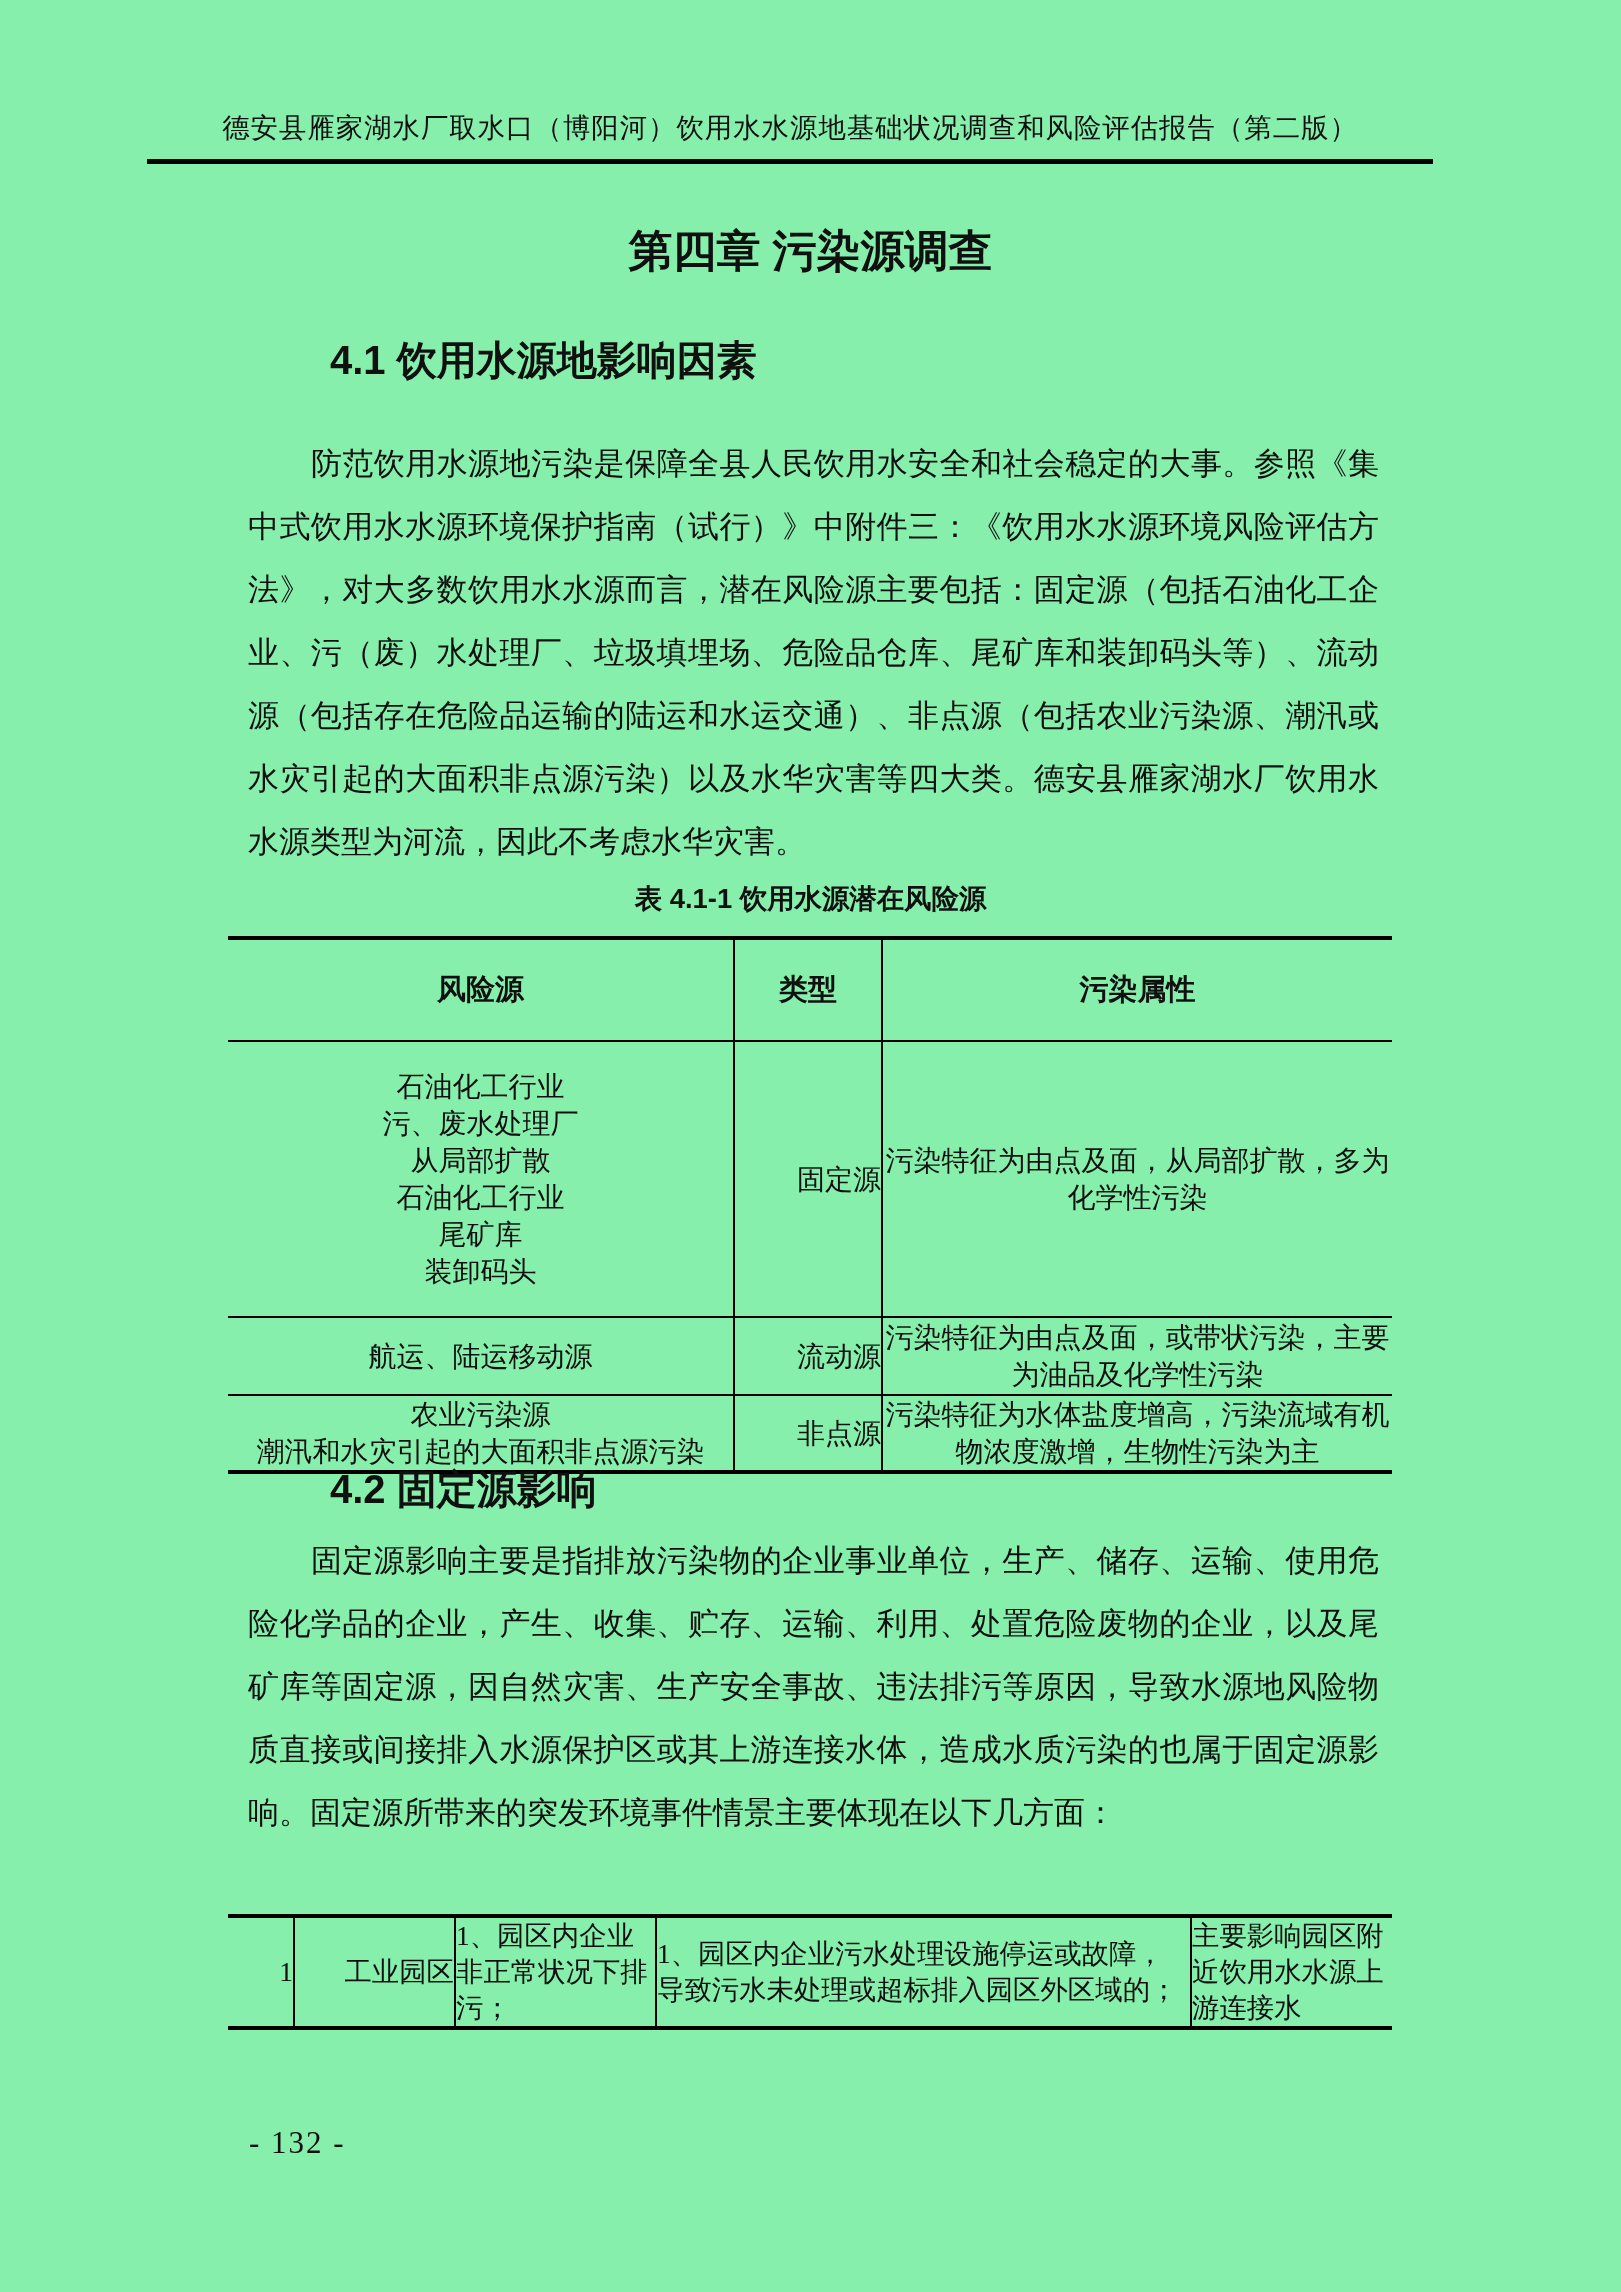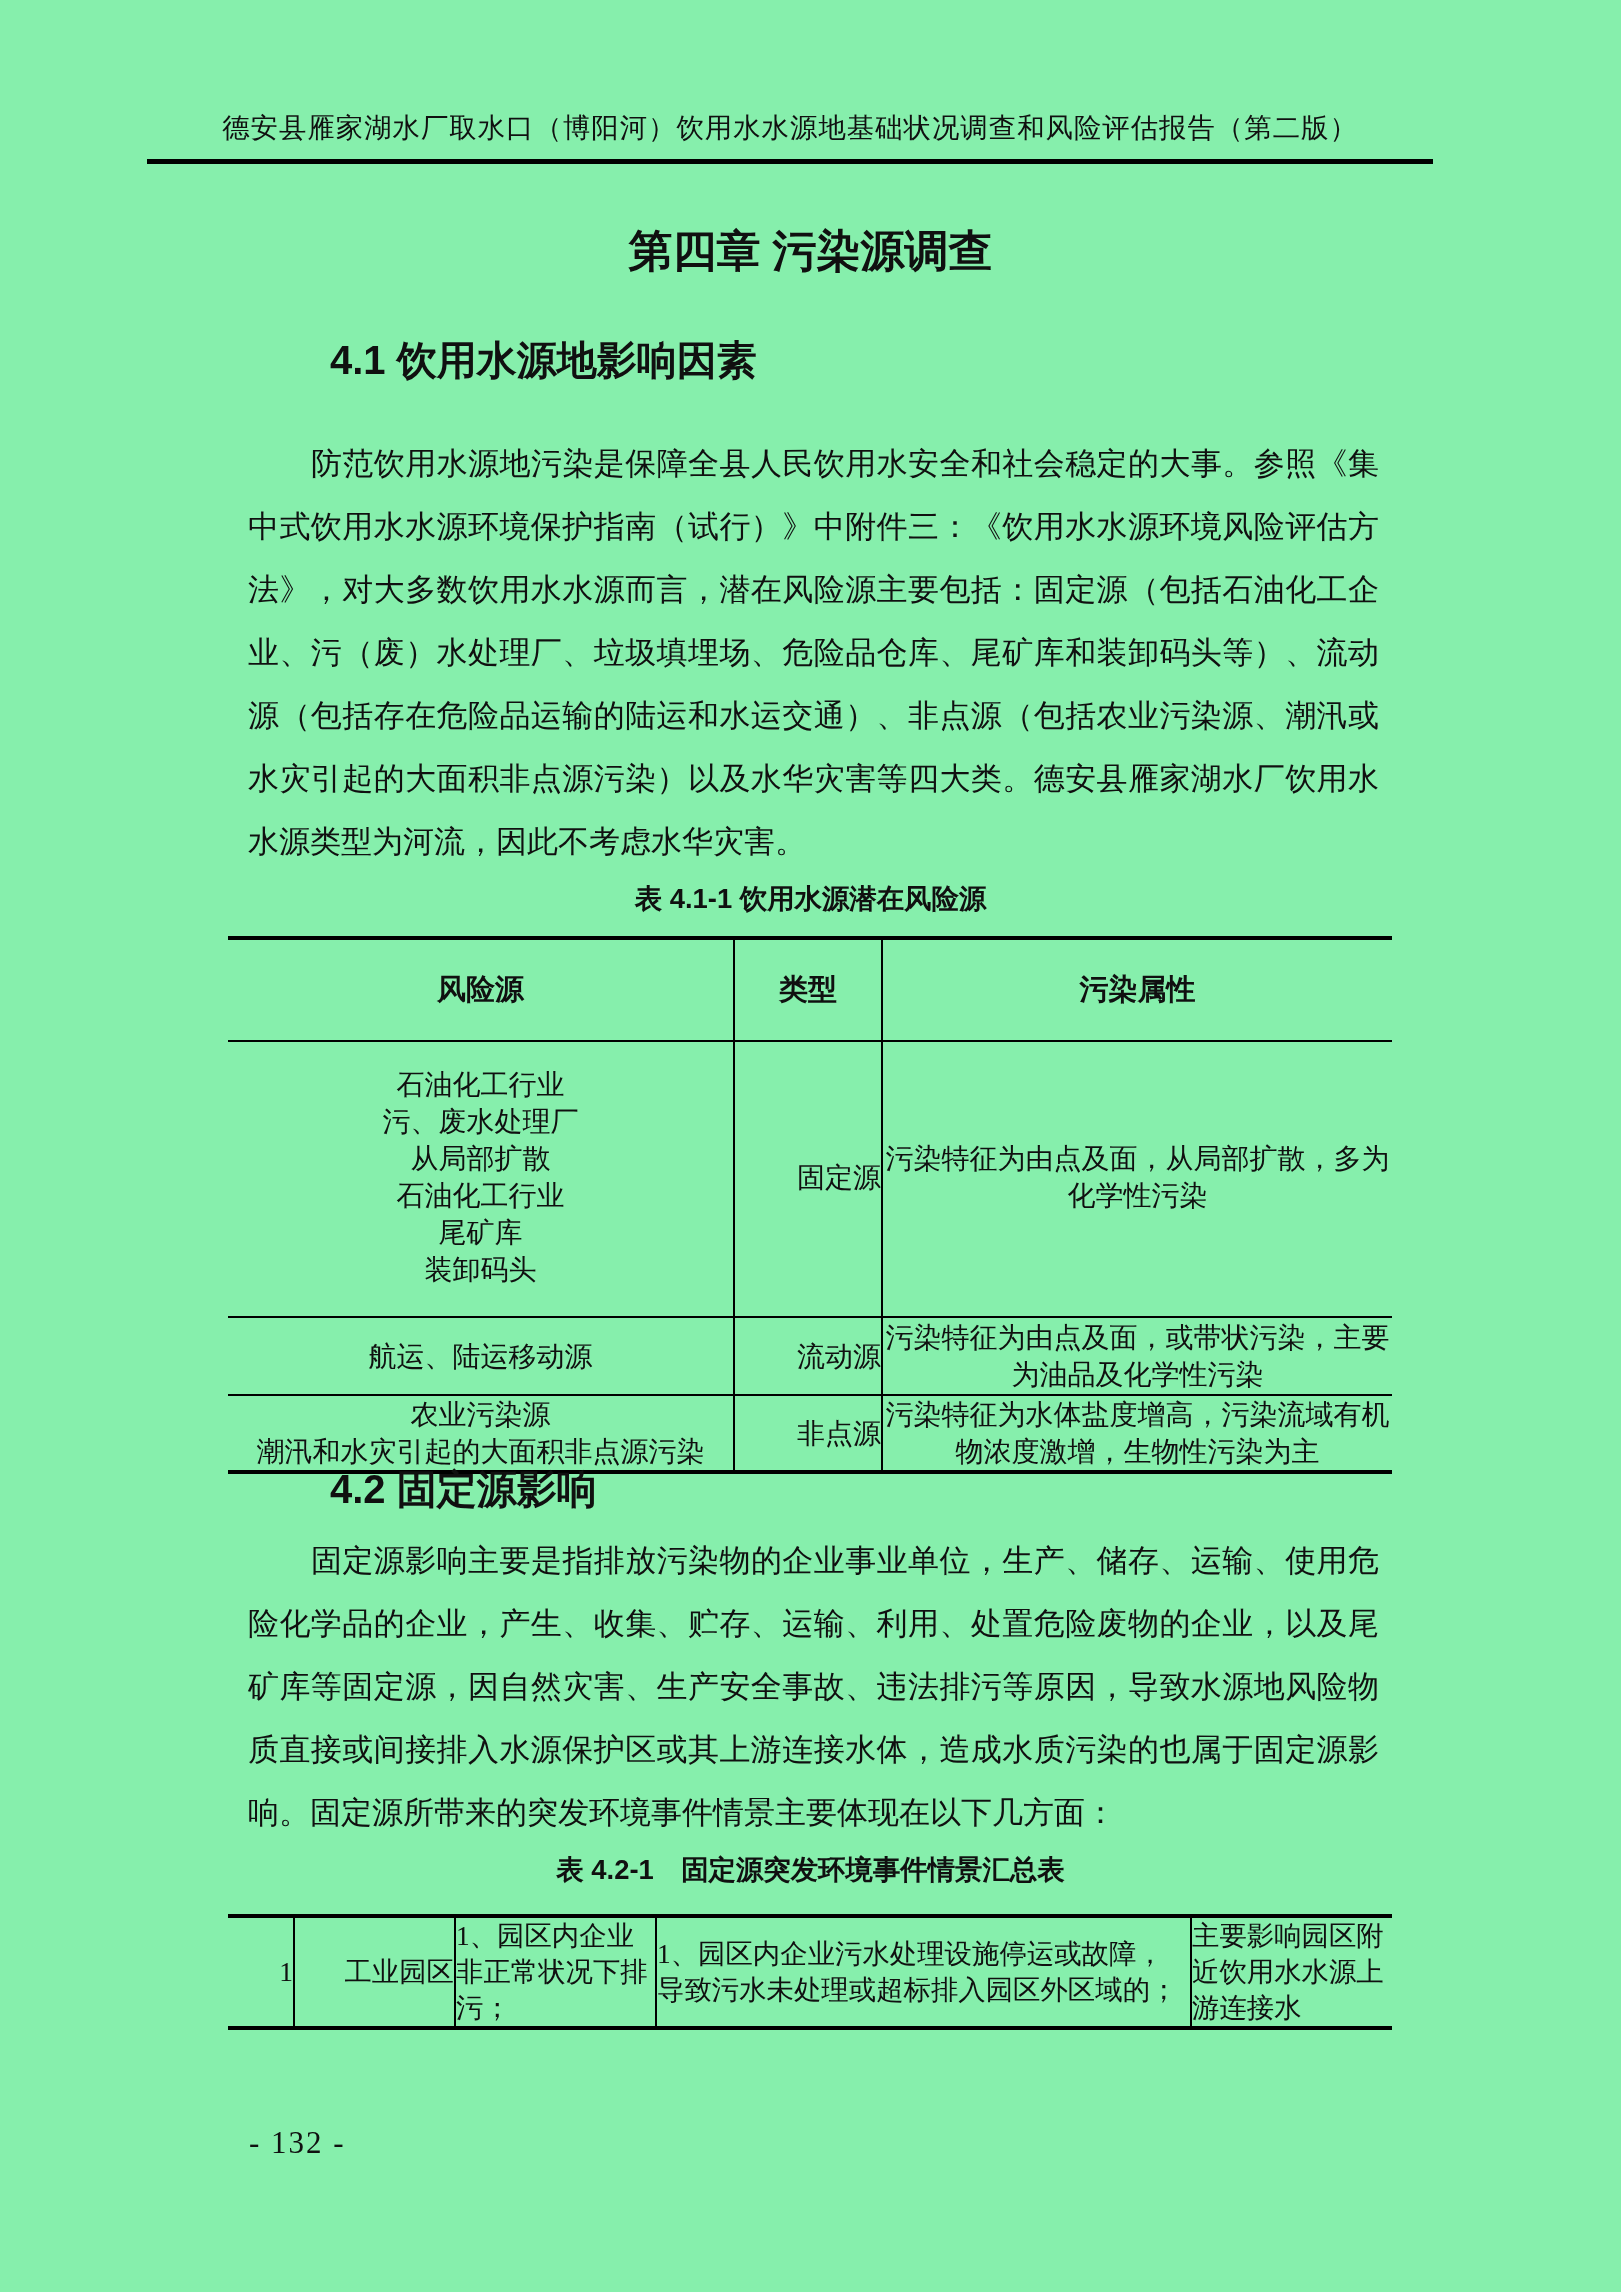--- a/index.html
+++ b/index.html
@@ -64,21 +64,21 @@
   }
   .doc-table th:first-child,.doc-table td:first-child{border-left:none;}
   .doc-table th:last-child,.doc-table td:last-child{border-right:none;}
   .doc-table th{
     font-family:"Liberation Sans","DejaVu Sans",sans-serif;
     font-weight:bold;text-align:center;
   }
   .table-411 th{font-size:29px;}
   .table-421 th{font-size:28px;}
   .t411-head{height:103px;}
-  .t411-row1{height:276px;font-family:Liberation Mono, monospace;}
+  .t411-row1{height:276px;}
   .t411-row2{height:78px;}
   .t411-row3{height:76px;}
   .t421-head{height:58px;}
   .t421-row{height:111px;}
   .table-411 td{line-height:37px;}
   .table-421 td{line-height:36px;}
   .cell-center{text-align:right;}
   .cell-source{text-align:center;padding:0 7.8px;}
   .cell-attr{text-align:center;padding:0 11.8px;}
   .cell-left{text-align:left;}
@@ -145,21 +145,20 @@
       <td class="cell-center">非点源</td>
       <td class="cell-attr">污染特征为水体盐度增高，污染流域有机物浓度激增，生物性污染为主</td>
     </tr>
   </tbody>
     </table>
 
   <div class="section-heading heading-42">4.2 固定源影响</div>
 
   <p class="body-paragraph para-42">固定源影响主要是指排放污染物的企业事业单位，生产、储存、运输、使用危险化学品的企业，产生、收集、贮存、运输、利用、处置危险废物的企业，以及尾矿库等固定源，因自然灾害、生产安全事故、违法排污等原因，导致水源地风险物质直接或间接排入水源保护区或其上游连接水体，造成水质污染的也属于固定源影响。固定源所带来的突发环境事件情景主要体现在以下几方面：</p>
 
-  <div class="table-caption caption-421">表 4.2-1　固定源突发环境事件情景汇总表</div>
 
   <table class="doc-table table-421">
     <colgroup>
       <col style="width:66px">
       <col style="width:161px">
       <col style="width:201px">
       <col style="width:535px">
       <col style="width:201px">
     </colgroup>
     <tbody>

